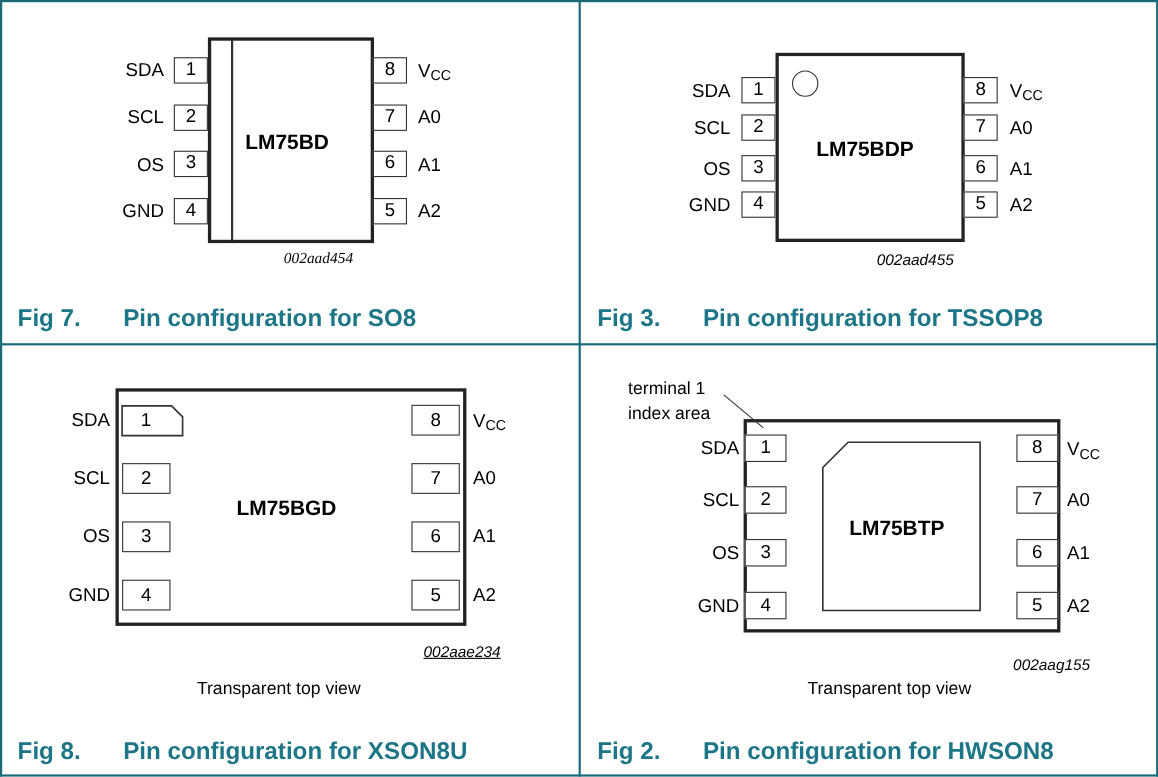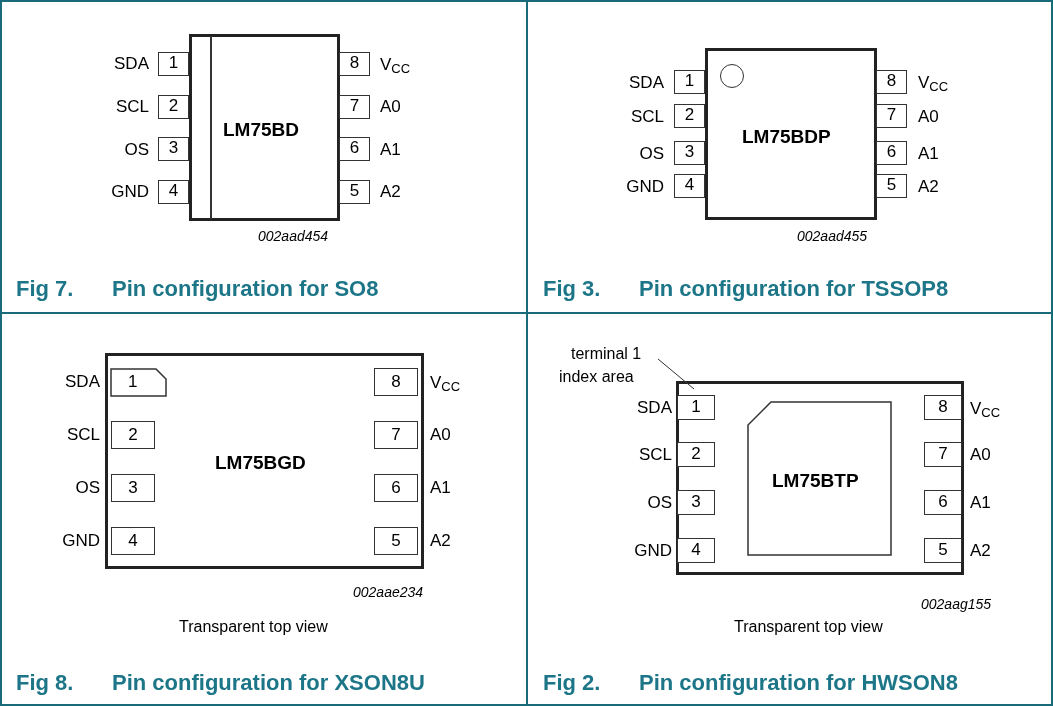--- a/index.html
+++ b/index.html
@@ -50,21 +50,21 @@
 
     <div class="pin" style="left:339px;top:52px;width:31px;height:24px;">8</div>
     <div class="pin" style="left:339px;top:95px;width:31px;height:24px;">7</div>
     <div class="pin" style="left:339px;top:137px;width:31px;height:24px;">6</div>
     <div class="pin" style="left:339px;top:180px;width:31px;height:24px;">5</div>
     <div class="lbl" style="left:380px;top:55px;"><span>V</span><sub>CC</sub></div>
     <div class="lbl" style="left:380px;top:97px;">A0</div>
     <div class="lbl" style="left:380px;top:140px;">A1</div>
     <div class="lbl" style="left:380px;top:182px;">A2</div>
 
-    <div class="code" style="left:258px;top:228px;">002aad454</div>
+    <div class="code" style="left:258px;top:228px;font-family:Liberation Serif, serif;">002aad454</div>
     <div class="caption" style="left:16px;top:276px;">
       <span class="num">Fig 7.</span>
       <span class="txt">Pin configuration for SO8</span>
     </div>
   </div>
 
   <div class="cell" style="left:527px;top:0;width:526px;height:313px;">
     <div class="body-box" style="left:178px;top:48px;width:172px;height:172px;"></div>
     <div class="abs" style="left:193px;top:64px;width:24px;height:24px;border:1.5px solid #333;border-radius:50%;box-sizing:border-box;"></div>
     <div class="partname" style="left:215px;top:126px;">LM75BDP</div>
@@ -112,37 +112,37 @@
 
     <div class="pin" style="left:374px;top:55px;width:44px;height:28px;line-height:25px;">8</div>
     <div class="pin" style="left:374px;top:108px;width:44px;height:28px;line-height:25px;">7</div>
     <div class="pin" style="left:374px;top:161px;width:44px;height:28px;line-height:25px;">6</div>
     <div class="pin" style="left:374px;top:214px;width:44px;height:28px;line-height:25px;">5</div>
     <div class="lbl" style="left:430px;top:60px;"><span>V</span><sub>CC</sub></div>
     <div class="lbl" style="left:430px;top:112px;">A0</div>
     <div class="lbl" style="left:430px;top:165px;">A1</div>
     <div class="lbl" style="left:430px;top:218px;">A2</div>
 
-    <div class="code" style="left:353px;top:271px;">002aae234</div>
+    <div class="code" style="left:385px;top:271px;text-decoration:underline;">002aae234</div>
     <div class="note" style="left:179px;top:305px;">Transparent top view</div>
     <div class="caption" style="left:16px;top:357px;">
       <span class="num">Fig 8.</span>
       <span class="txt">Pin configuration for XSON8U</span>
     </div>
   </div>
 
   <div class="cell" style="left:527px;top:313px;width:526px;height:393px;">
     <div class="body-box" style="left:149px;top:68px;width:288px;height:194px;"></div>
     <svg class="abs" style="left:220px;top:88px;" width="146" height="156">
       <polygon points="24,1 144,1 144,154 1,154 1,24" fill="#fff" stroke="#333" stroke-width="1.5"></polygon>
     </svg>
     <div class="partname" style="left:245px;top:157px;">LM75BTP</div>
 
     <div class="note" style="left:44px;top:32px;">terminal 1</div>
-    <div class="note" style="left:32px;top:55px;text-align:center;">index area</div>
+    <div class="note" style="left:44px;top:55px;text-align:center;">index area</div>
     <svg class="abs" style="left:130px;top:44px;" width="40" height="34">
       <line x1="1" y1="2" x2="37" y2="32" stroke="#333" stroke-width="1"></line>
     </svg>
 
     <div class="lbl r" style="right:381px;top:85px;">SDA</div>
     <div class="lbl r" style="right:381px;top:132px;">SCL</div>
     <div class="lbl r" style="right:381px;top:180px;">OS</div>
     <div class="lbl r" style="right:381px;top:228px;">GND</div>
     <div class="pin" style="left:150px;top:82px;width:38px;height:25px;line-height:22px;">1</div>
     <div class="pin" style="left:150px;top:129px;width:38px;height:25px;line-height:22px;">2</div>

